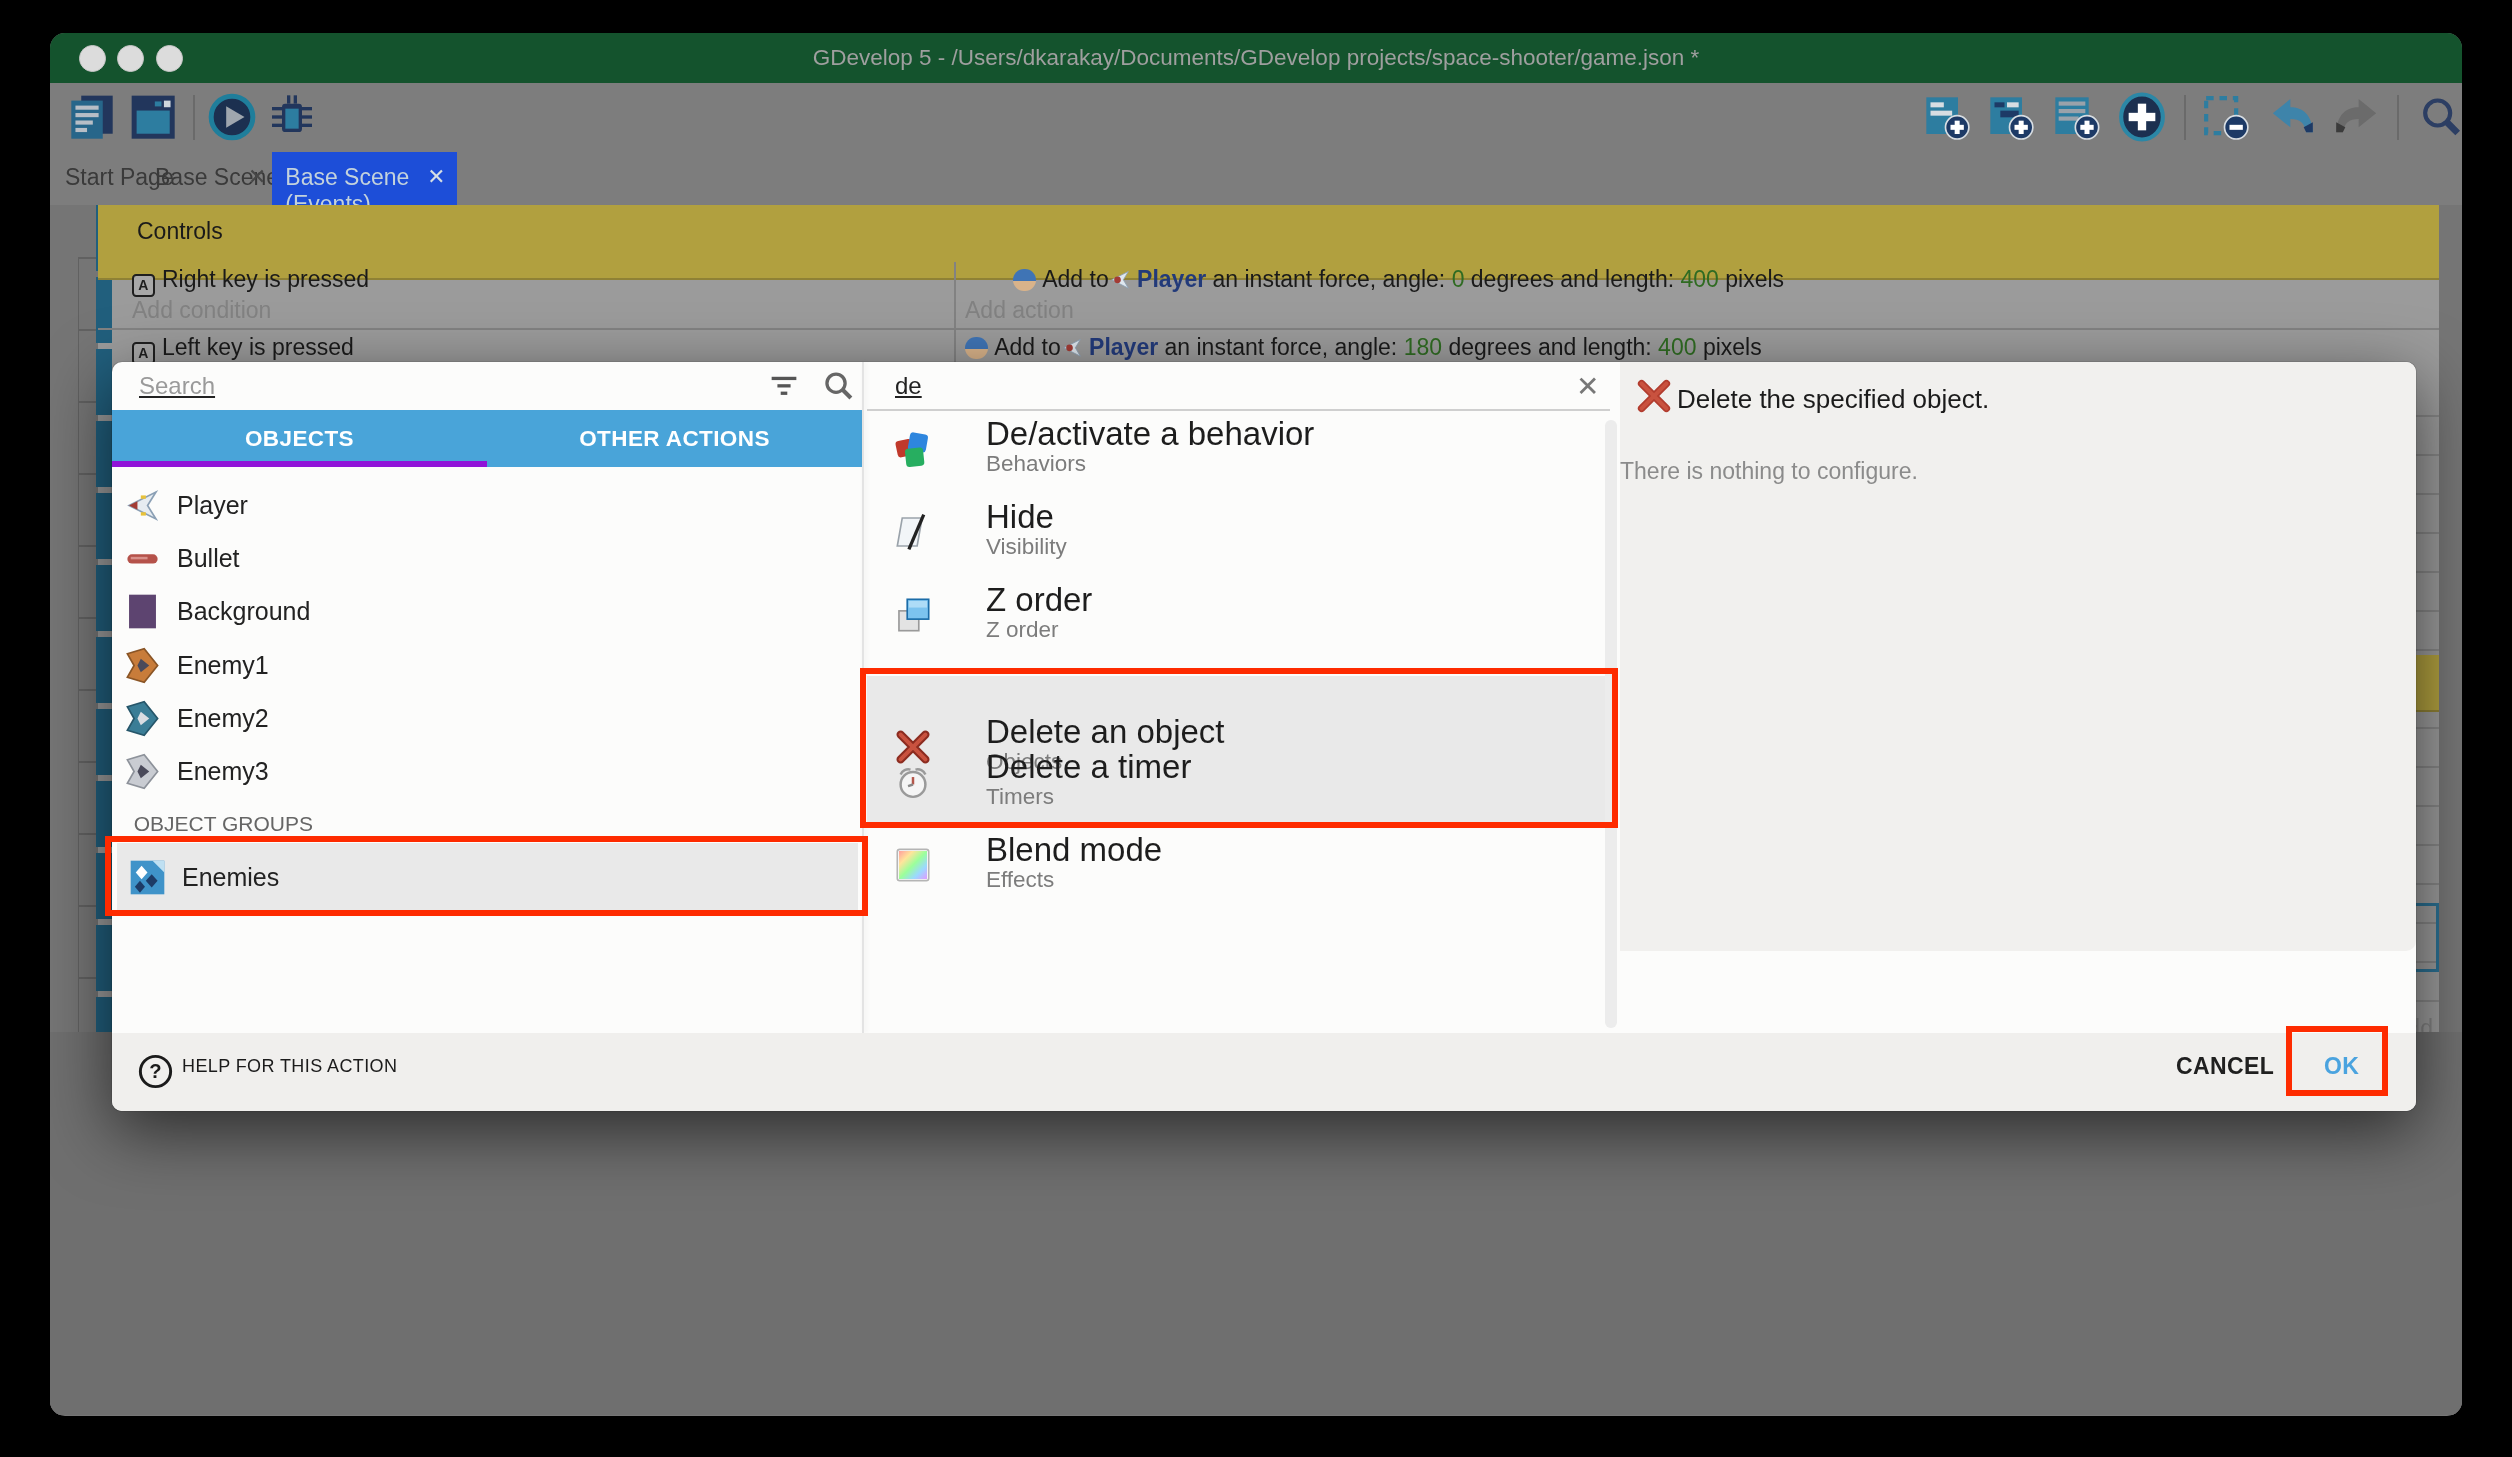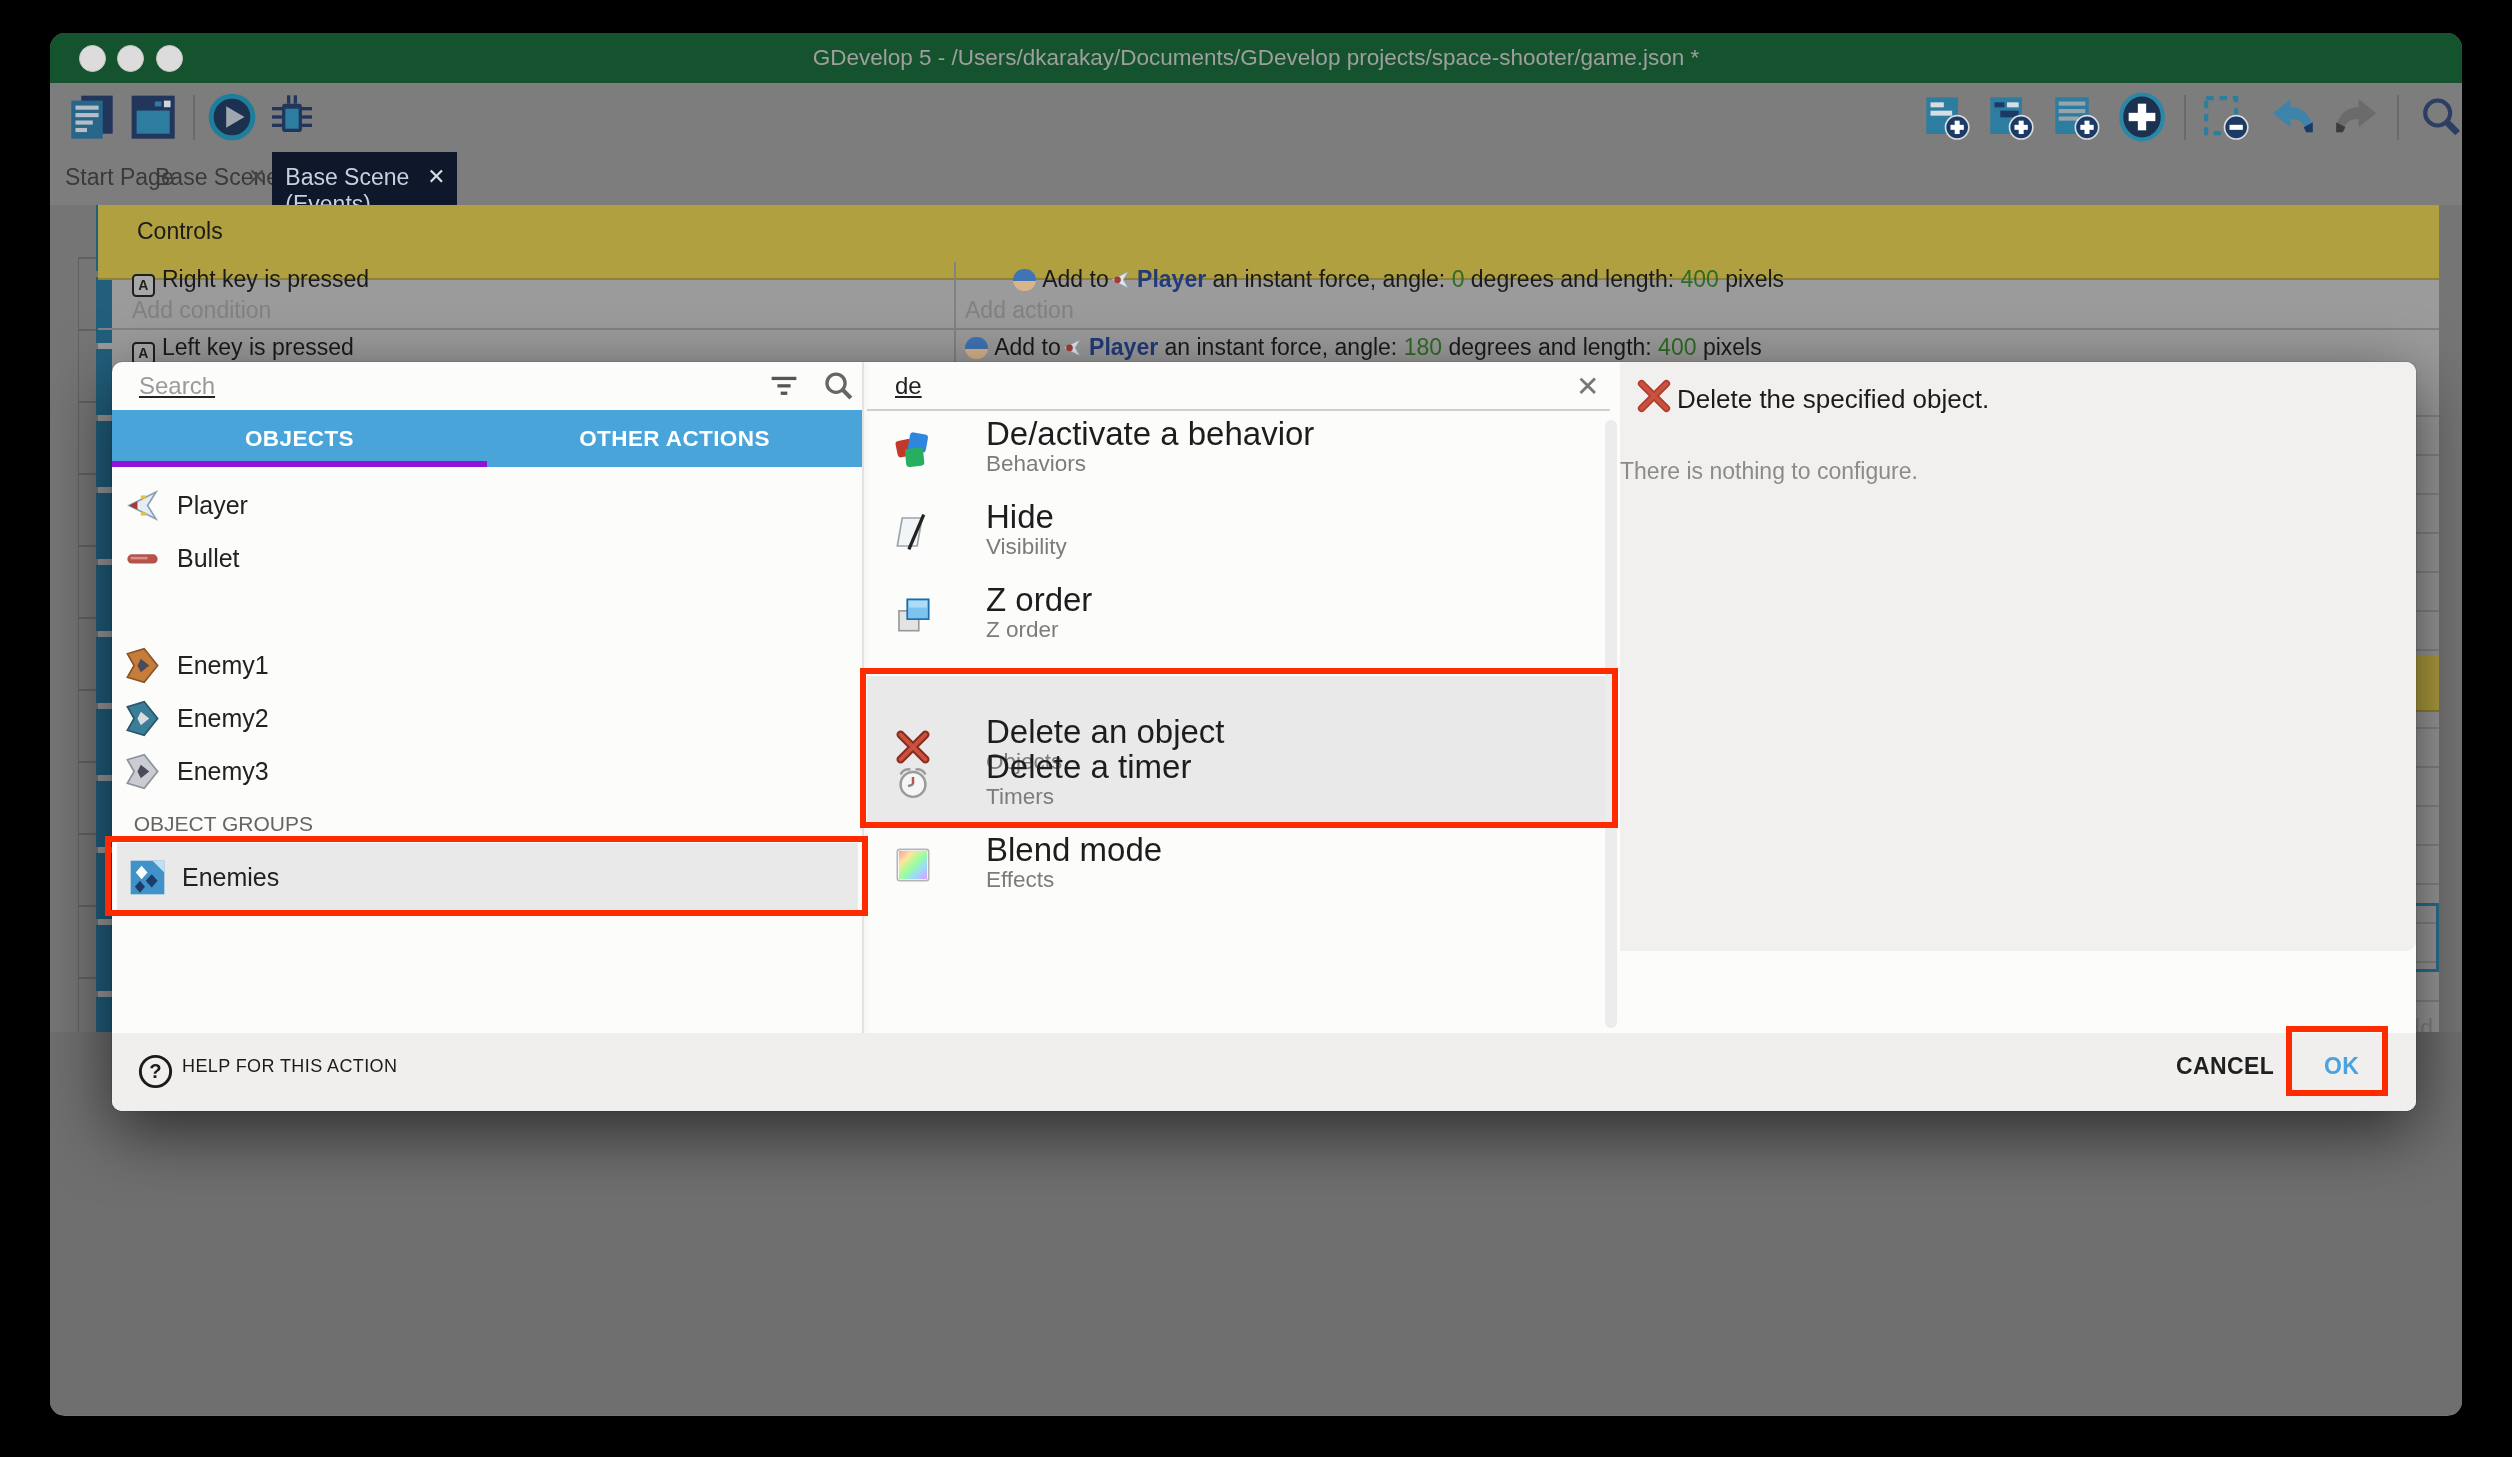--- a/index.html
+++ b/index.html
@@ -6,21 +6,21 @@
   *{box-sizing:border-box;}
   .stage{position:relative;width:2512px;height:1458px;background:#000;font-family:"Liberation Sans","DejaVu Sans",sans-serif;overflow:hidden;}
   .abs{position:absolute;}
   .window{position:absolute;left:50px;top:33px;width:2412px;height:1383px;border-radius:15px;overflow:hidden;background:#767676;}
   .titlebar{position:absolute;left:0;top:0;width:100%;height:50px;background:#14532d;}
   .traffic{position:absolute;top:11.7px;width:27px;height:27px;border-radius:50%;background:#dcdcdc;border:0.8px solid #c7c7c7;}
   .wintitle{position:absolute;left:0;top:0;width:100%;height:50px;line-height:50px;text-align:center;color:#9f9f9f;font-size:22.5px;}
   .toolbar{position:absolute;left:0;top:50px;width:100%;height:69px;background:#7d7d7d;}
   .tabbar{position:absolute;left:0;top:119px;width:100%;height:53px;background:#7d7d7d;}
   .tab-label{font-size:23px;color:#3a3a3a;}
-  .tab-active{position:absolute;background:#0f172a;height:53px;top:0;}
+  .tab-active{position:absolute;background:#1d4ed8;height:53px;top:0;}
   .tab-active .tab-label{color:#c3d2dc;}
   .tab-close{font-size:21.7px;color:#474747;}
   .tab-active .tab-close{color:#d5dee4;}
   .events{position:absolute;left:0;top:172px;width:100%;height:1210px;background:#757575;}
   .rowsbg{position:absolute;left:48px;top:0;width:2341px;height:827px;background:#9b9b9b;}
   .belowrows{position:absolute;left:0;top:827px;width:100%;height:383px;background:#6f6f6f;}
   .commentband{position:absolute;background:#b1a03f;border-bottom:2.5px solid #8f8135;}
   .evt-text{font-size:23px;color:#1a1a1a;white-space:nowrap;}
   .evt-dim{font-size:23px;color:#828282;white-space:nowrap;}
   .keycap{display:inline-block;width:22.5px;height:22.5px;border:2.5px solid #1f1f1f;border-radius:4.2px;font-size:14px;font-weight:bold;color:#1f1f1f;text-align:center;line-height:18.3px;vertical-align:-3.3px;margin-right:7.5px;background:#a8a8a8;}
@@ -289,20 +289,28 @@
     </div>
     <div class="objrow" style="top:170px">
       <span class="ic">
           <svg width="37" height="37" viewBox="0 0 44 44">
             <rect x="4" y="17" width="36" height="11" rx="5.5" fill="#b5524a"></rect>
             <rect x="8" y="20" width="20" height="3" fill="#d8908a"></rect>
           </svg>
         </span>
       <span class="lbl">Bullet</span>
     </div>
+    <div class="objrow" style="top:223px">
+      <span class="ic">
+          <svg width="37" height="37" viewBox="0 0 44 44">
+            <rect x="6" y="2" width="32" height="40" fill="#5d4470"></rect>
+          </svg>
+        </span>
+      <span class="lbl">Background</span>
+    </div>
     <div class="objrow" style="top:277px">
       <span class="ic">
           <svg width="37" height="37" viewBox="0 0 44 44">
             <polygon points="4,8 24,2 40,22 24,42 4,36 12,22" fill="#c87c3a" stroke="#8a5526" stroke-width="2"></polygon>
             <polygon points="20,14 30,22 20,30 16,22" fill="#4a4a5a"></polygon>
           </svg>
         </span>
       <span class="lbl">Enemy1</span>
     </div>
     <div class="objrow" style="top:330px">

